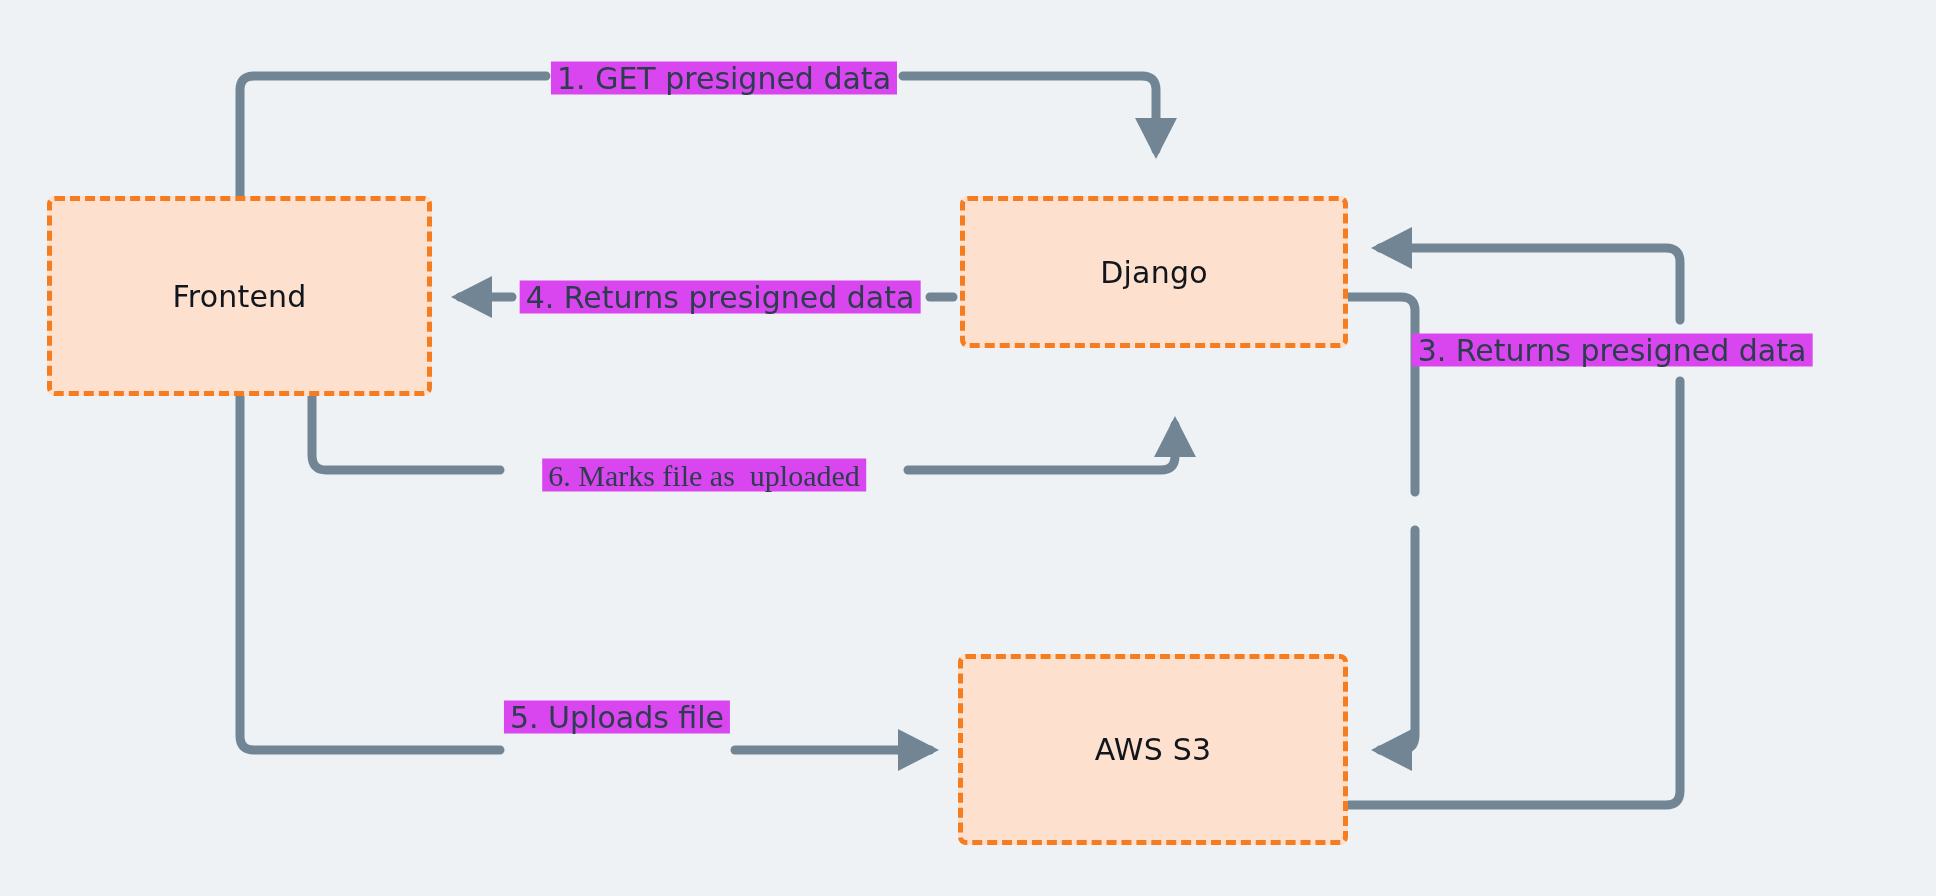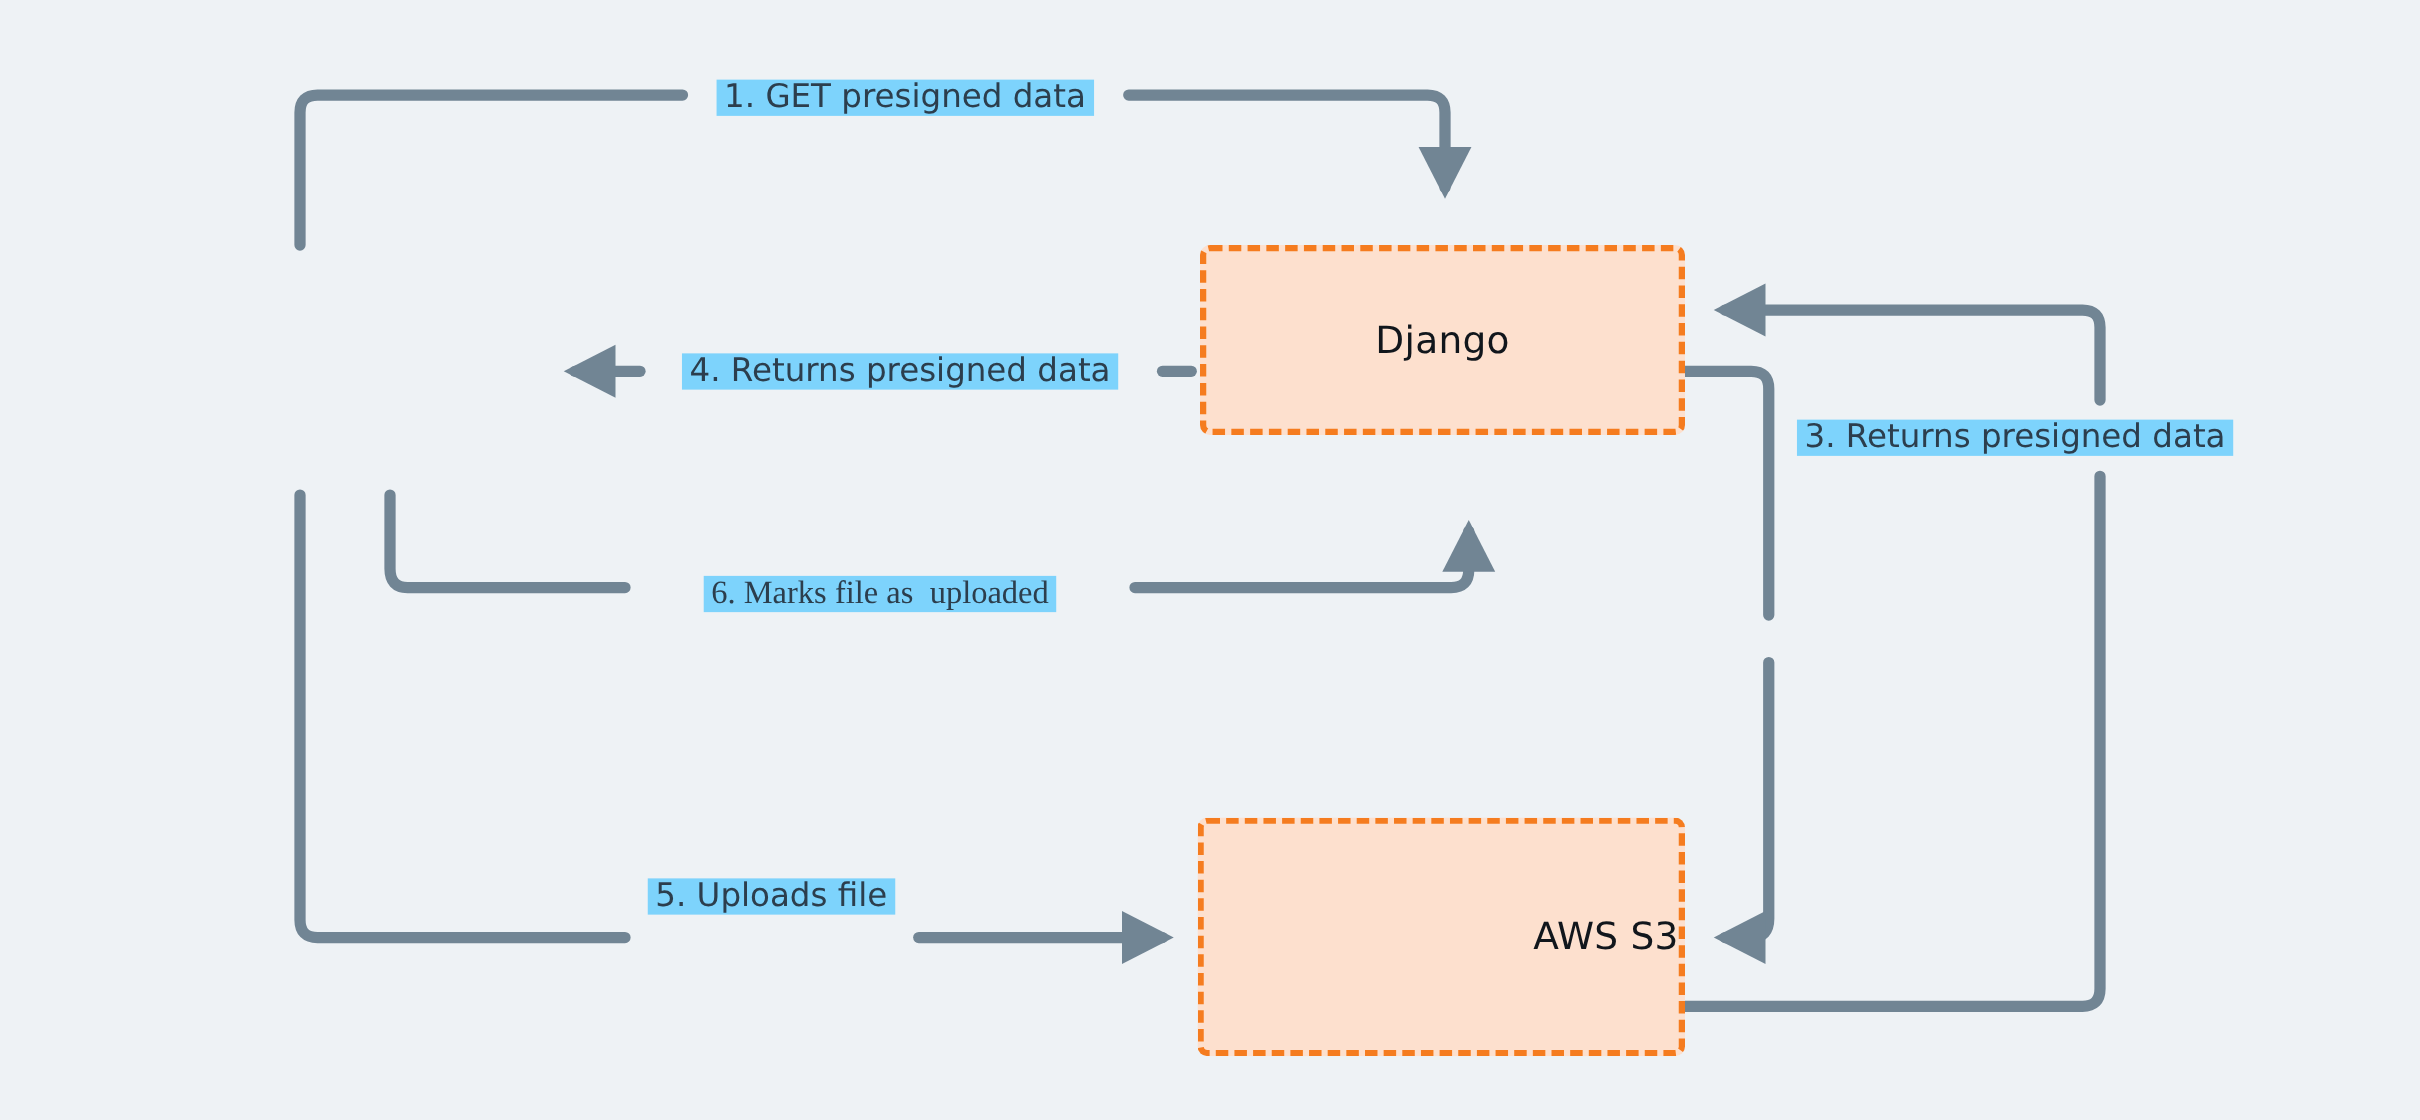--- a/index.html
+++ b/index.html
@@ -38,25 +38,25 @@
   .node-label {
     font-family: "DejaVu Sans", sans-serif;
     font-size: 30px;
     color: #11161c;
     letter-spacing: 0.2px;
     white-space: pre;
   }
   .edge-label {
     position: absolute;
     font-family: "DejaVu Sans", sans-serif;
-    font-size: 26px;
+    font-size: 30px;
     color: #2c3e4d;
     white-space: pre;
     transform: translate(-50%, -50%);
-    background: #7dd3fc;
+    background: #d946ef;
     padding: 0 6px;
     line-height: 1.1;
   }
 </style>
 </head>
 <body>
 
 <div id="diagram-canvas">
 
   <svg id="flow-svg" viewBox="0 0 1936 896" xmlns="http://www.w3.org/2000/svg">
@@ -81,26 +81,29 @@
       <path d="M 1680,320 L 1680,262 Q 1680,248 1666,248 L 1380,248" marker-end="url(#arrowhead)"></path>
 
       <path d="M 240,396 L 240,736 Q 240,750 254,750 L 500,750"></path>
       <path d="M 735,750 L 930,750" marker-end="url(#arrowhead)"></path>
 
       <path d="M 312,396 L 312,455 Q 312,470 326,470 L 500,470"></path>
       <path d="M 908,470 L 1161,470 Q 1175,470 1175,456 L 1175,425" marker-end="url(#arrowhead)"></path>
     </g>
   </svg>
 
+  <div class="node-box" style="left:47px; top:196px; width:385px; height:200px;">
+    <span class="node-label">Frontend</span>
+  </div>
 
   <div class="node-box" style="left:960px; top:196px; width:388px; height:152px;">
     <span class="node-label">Django</span>
   </div>
 
-  <div class="node-box" style="left:958px; top:654px; width:390px; height:191px;justify-content:flex-end;">
+  <div class="node-box" style="left:958px; top:654px; width:390px; height:191px;">
     <span class="node-label">AWS S3</span>
   </div>
 
   <div class="edge-label" style="left:724px; top:78px;">1. GET presigned data</div>
 
 
   <div class="edge-label" style="left:1612px; top:350px;">3. Returns presigned data</div>
 
   <div class="edge-label" style="left:720px; top:297px;">4. Returns presigned data</div>
 

